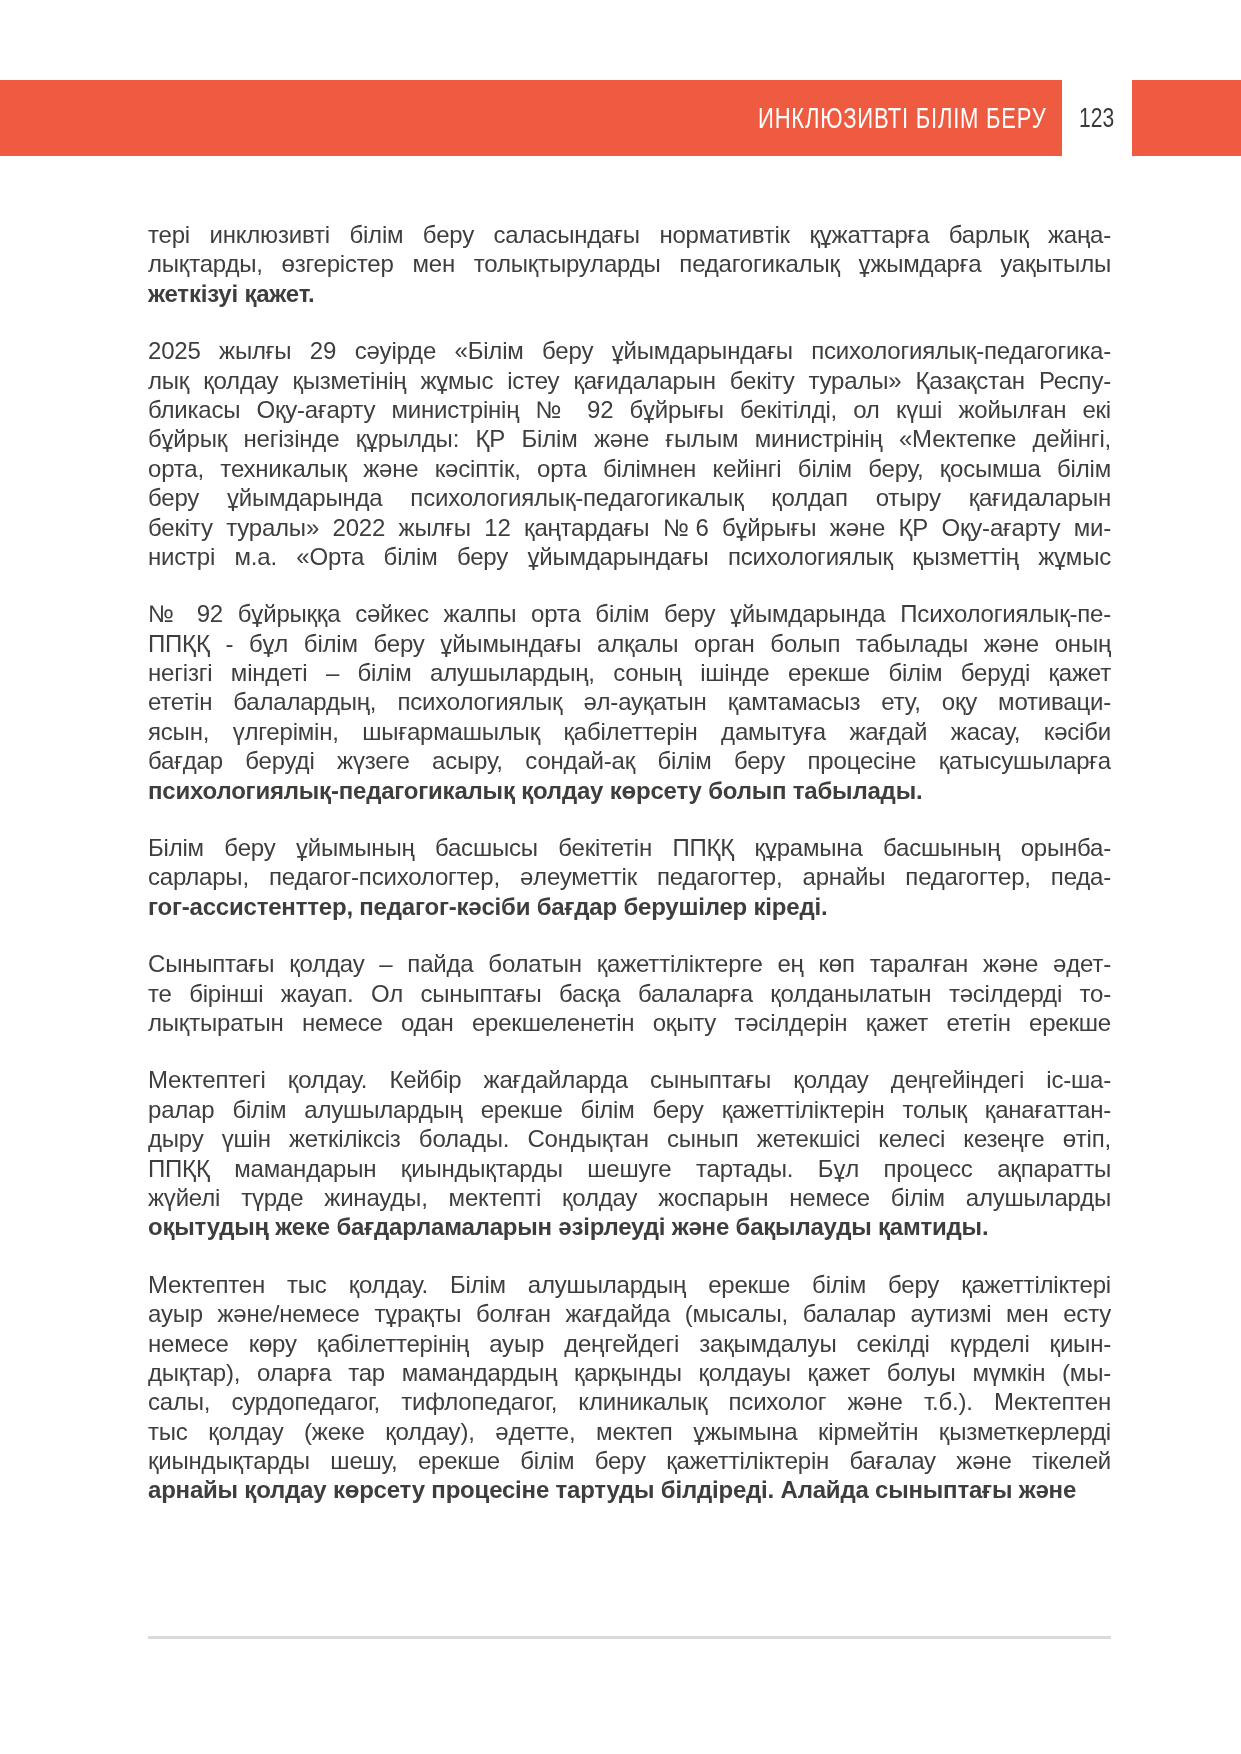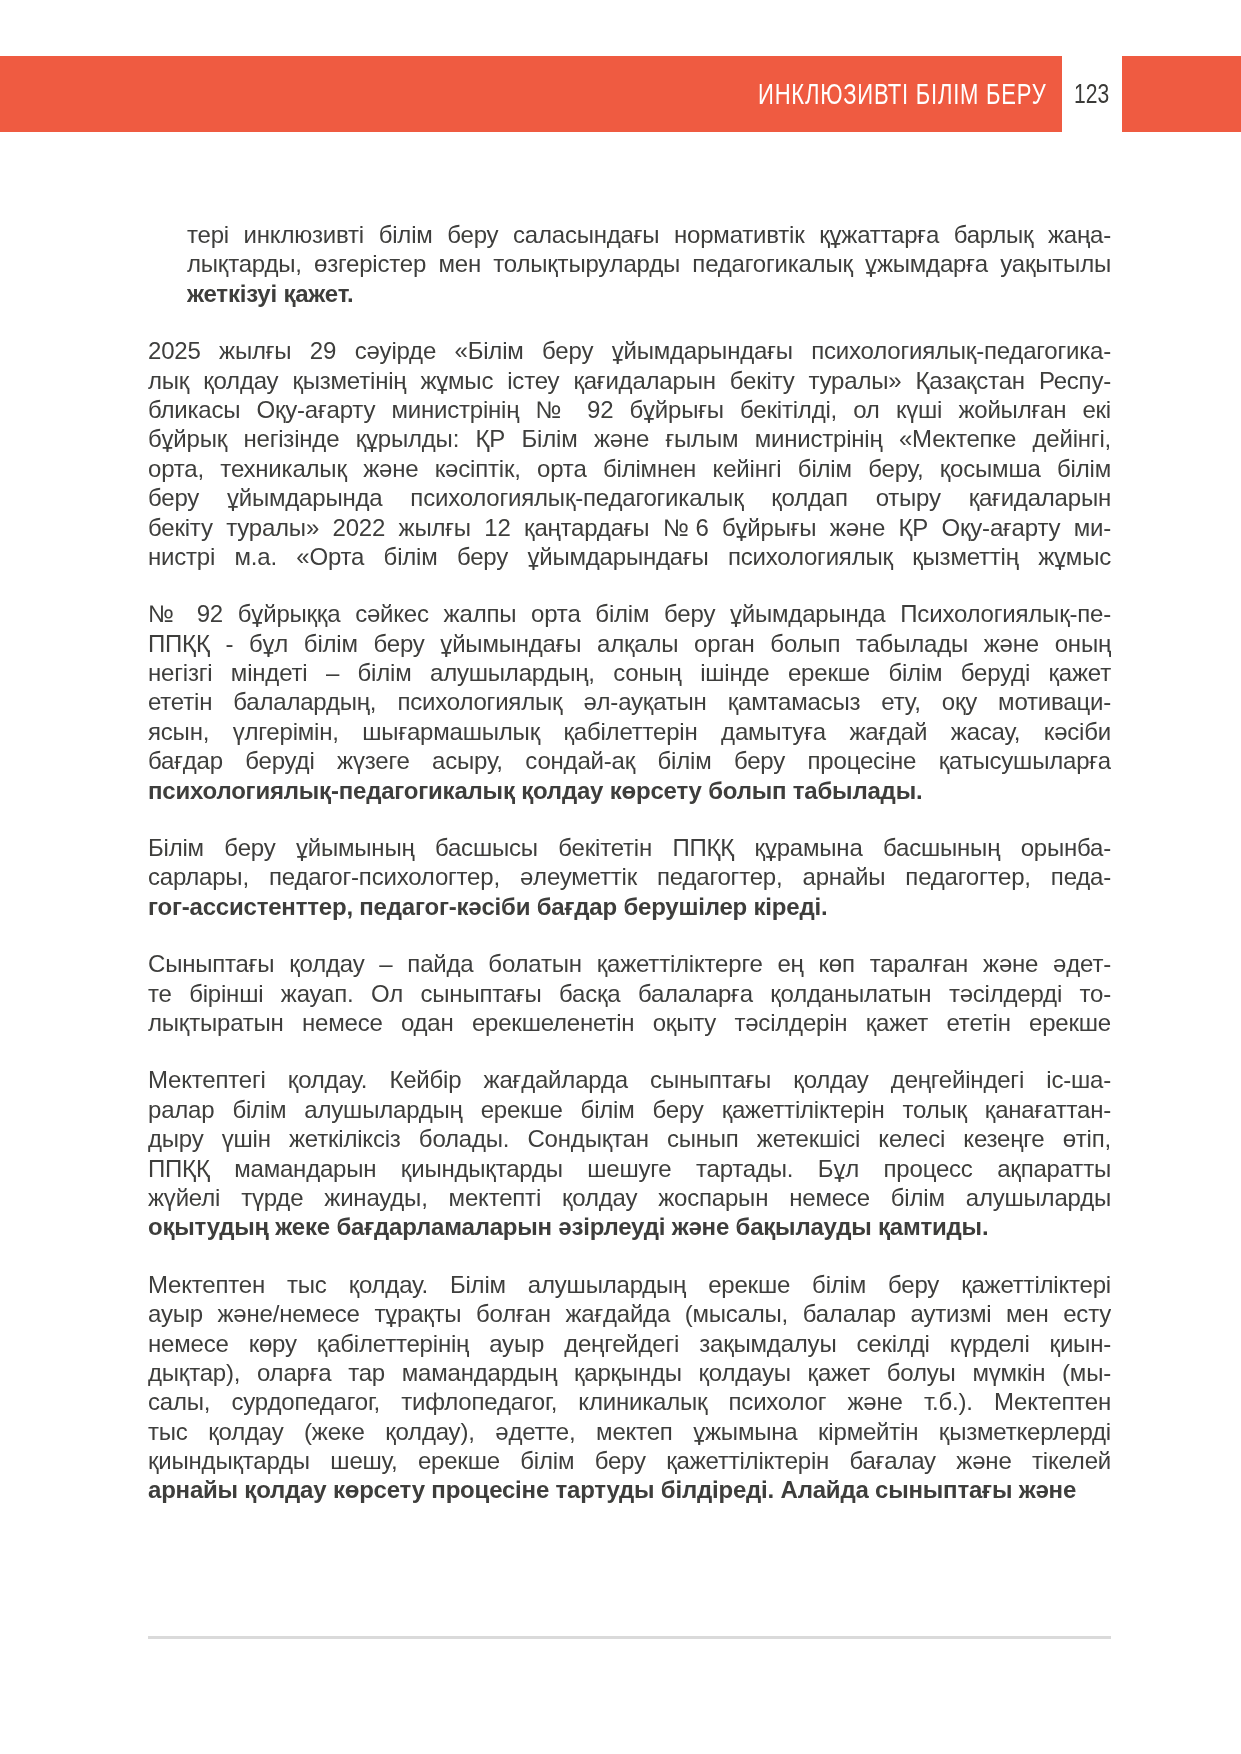--- a/index.html
+++ b/index.html
@@ -7,37 +7,37 @@
   .page {
     position: relative;
     width: 1241px;
     height: 1754px;
     background: #ffffff;
     font-family: "Liberation Sans", "DejaVu Sans", sans-serif;
     overflow: hidden;
   }
   .header {
     position: absolute;
-    top: 56px;
+    top: 80px;
     left: 0;
     width: 100%;
     height: 76px;
     display: flex;
   }
   .band-main {
     width: 1062px;
     height: 100%;
     background: var(--accent, #EF5B41);
     display: flex;
     align-items: center;
     justify-content: flex-end;
     padding-right: 16px;
   }
   .band-gap {
-    width: 60px;
+    width: 70px;
     height: 100%;
     background: #ffffff;
     display: flex;
     align-items: center;
     justify-content: center;
   }
   .band-side {
     flex: 1;
     height: 100%;
     background: var(--accent, #EF5B41);
@@ -63,21 +63,21 @@
     position: absolute;
     left: 148px;
     top: 220px;
     width: 963px;
     color: var(--body-text, #3e3e3c);
     font-size: 24px;
     line-height: 29.4px;
     letter-spacing: -0.2px;
   }
   .paragraph { margin-top: 28px; }
-  .paragraph:first-child { margin-top: 0; margin-left: 39px; }
+  .paragraph:first-child { margin-top: 0; }
   .p-line {
     text-align: justify;
     text-align-last: justify;
     height: 29.4px;
     overflow: hidden;
   }
   .p-line.last { text-align-last: left; font-weight: bold; }
   .paragraph b { font-weight: 400; }
   .footer-rule {
     position: absolute;

